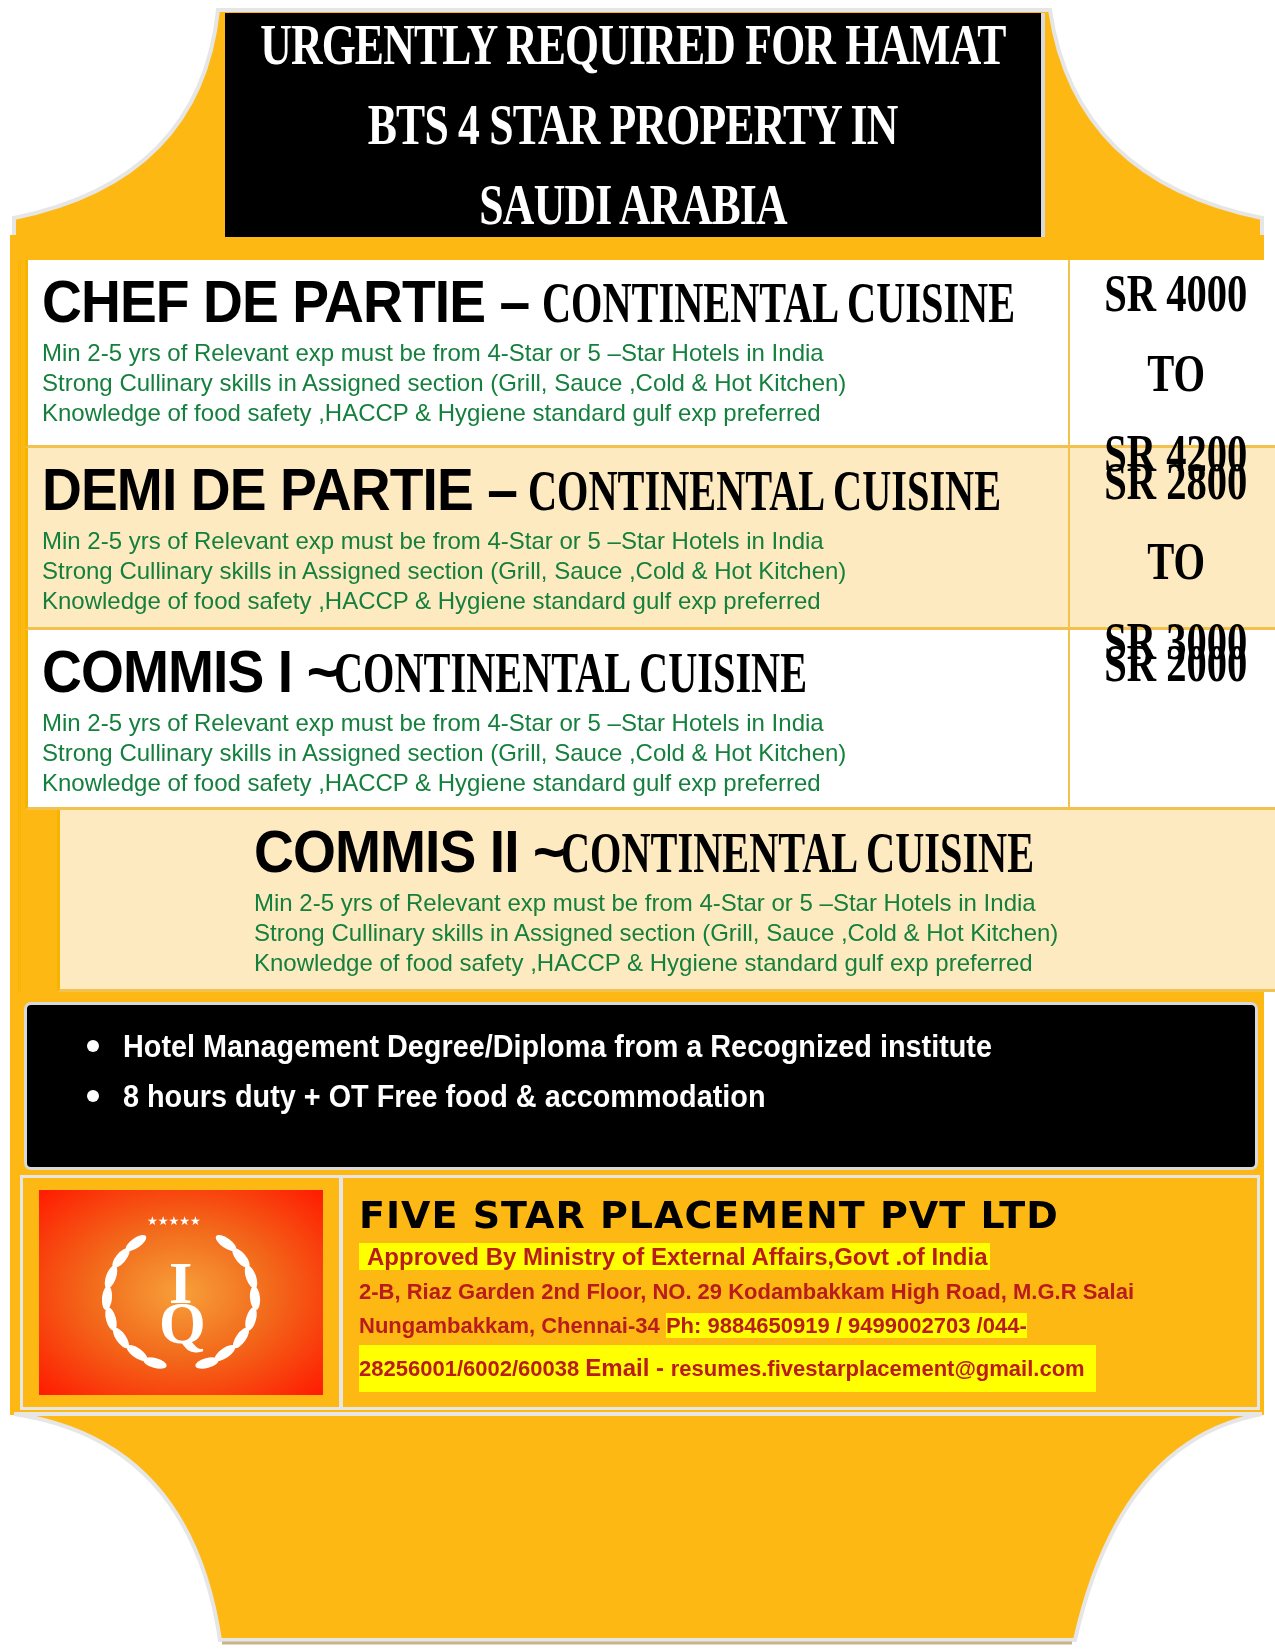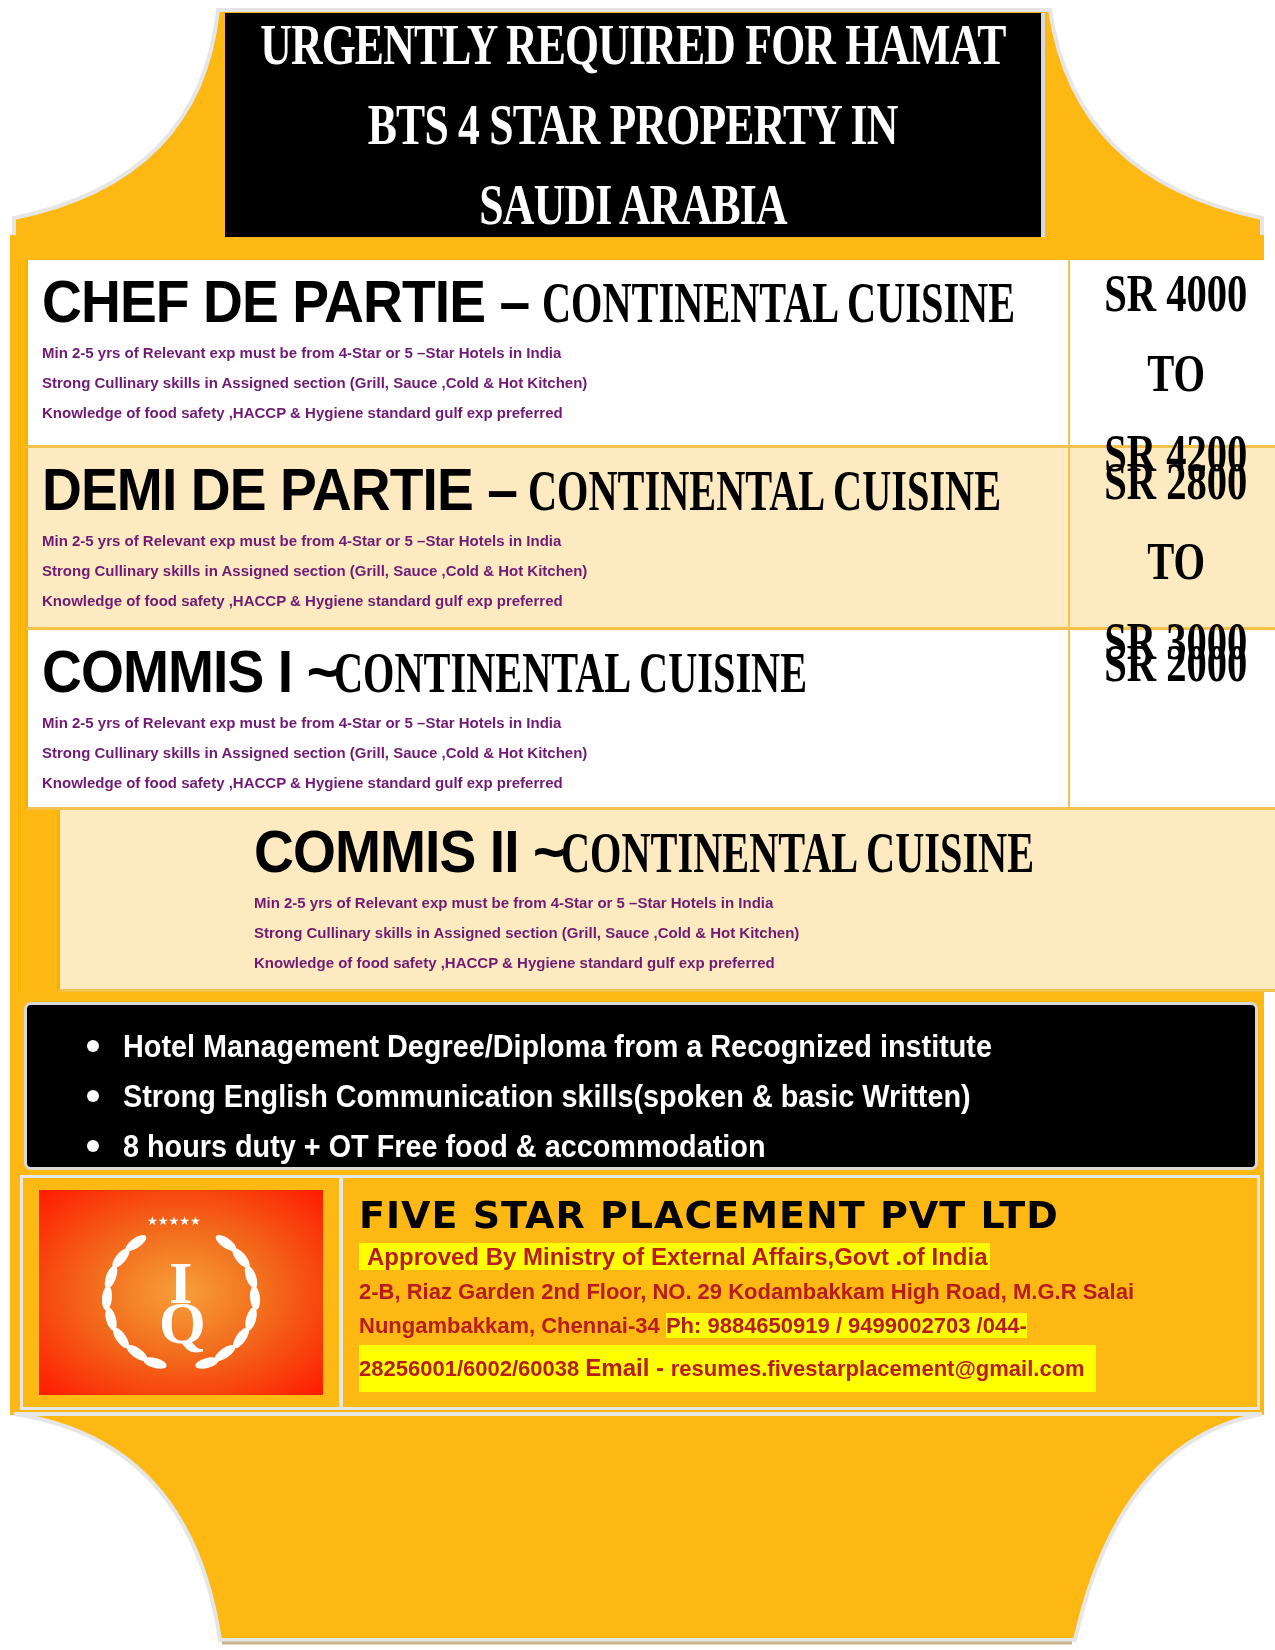--- a/index.html
+++ b/index.html
@@ -33,21 +33,21 @@
     .job-main { width: 1042px; padding: 6px 0 0 14px; border-right: 2px solid #f2c14e; }
     .job-title { white-space: nowrap; line-height: 72px; height: 72px; }
     .job-title .pos {
       font-family: "Liberation Sans", sans-serif; font-weight: bold; font-size: 60px;
       letter-spacing: -1px; display: inline-block; transform: scaleX(0.92); transform-origin: left;
     }
     .job-title .cuisine {
       font-family: "Liberation Serif", serif; font-weight: bold; font-size: 56px;
       display: inline-block; transform: scaleX(0.72); transform-origin: left; margin-left: -30px;
     }
-    .req { font-size: 15px; font-weight: bold; line-height: 30px; color: #701a75; white-space: nowrap; }
+    .req { font-size: 24px; font-weight: normal; line-height: 30px; color: #15803d; white-space: nowrap; }
     .job-salary {
       flex: 1; display: flex; flex-direction: column; align-items: center; justify-content: flex-start;
       padding-top: 4px;
       gap: 20px;
     }
     .sal-line {
       font-family: "Liberation Serif", serif; font-weight: bold; font-size: 52px; line-height: 60px;
       transform: scaleX(0.78); white-space: nowrap;
     }
 
@@ -165,24 +165,20 @@
   </div>
 </div>
 
 <div class="benefits">
   <div class="benefit">
     <span class="dot"></span>
     <span class="txt">Hotel Management Degree/Diploma from a Recognized institute</span>
   </div>
   <div class="benefit">
     <span class="dot"></span>
-    <span class="txt">Strong English Communication skills(spoken &amp; basic Written)</span>
-  </div>
-  <div class="benefit">
-    <span class="dot"></span>
     <span class="txt">8 hours duty + OT  Free food &amp; accommodation</span>
   </div>
 </div>
 
 <div class="footer">
   <div class="logo-cell">
     <div class="logo">
       <svg width="200" height="180" viewBox="0 0 200 180">
         <g fill="#ffffff">
 

